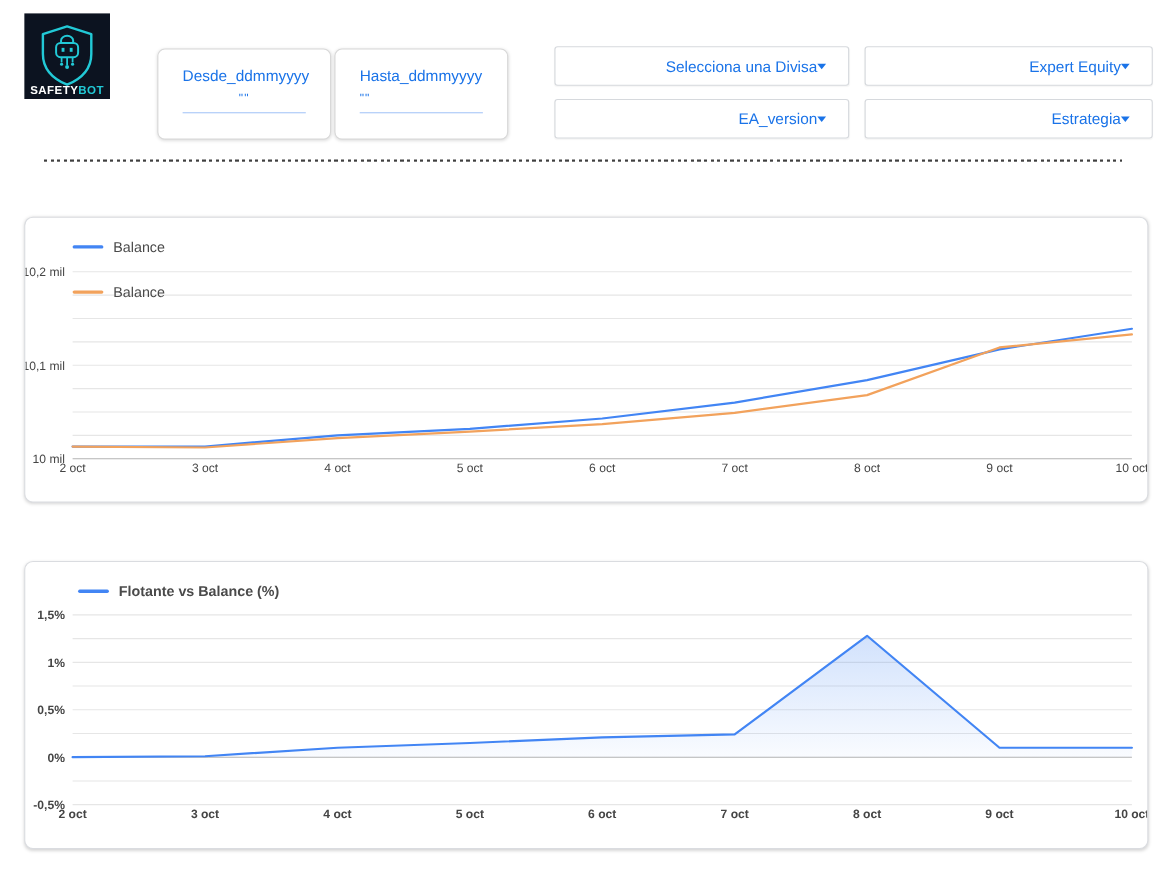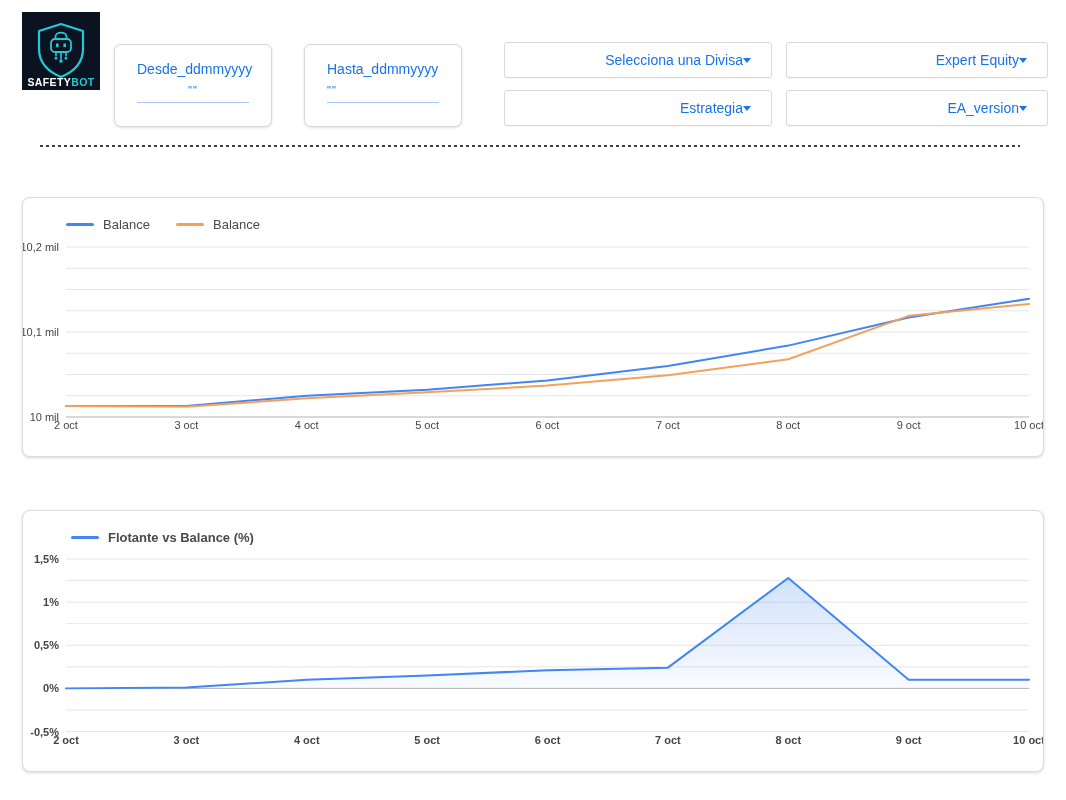--- a/index.html
+++ b/index.html
@@ -5,21 +5,21 @@
   * { box-sizing: border-box; margin: 0; padding: 0; }
   html,body { width: 1066px; height: 800px; }
   body { font-family: "Liberation Sans", sans-serif; background: #ffffff; overflow: hidden; }
   .page { position: relative; width: 1066px; height: 800px; background: #fff; }
 
   .logo { position: absolute; left: 22px; top: 12px; width: 78px; height: 70px; }
 
   .date-card { position: absolute; top: 44px; width: 158px; height: 83px; background: #fff;
     border: 1px solid #d8d8d8; border-radius: 7px; box-shadow: 0 1px 3px rgba(0,0,0,.13);
     padding: 16px 22px 0 22px; cursor: pointer; }
-  #date-card-0 { left: 114px; text-align: center; } #date-card-1 { left: 304px; }
+  #date-card-0 { left: 143px; text-align: center; } #date-card-1 { left: 304px; }
   .date-label { color: #1a73e8; font-size: 14px; white-space: nowrap; }
   .date-value { color: #1a73e8; font-size: 11px; margin-top: 9px; letter-spacing: 1px; line-height: 8px; }
   .date-underline { height: 1px; background: #a9c7f8; margin-top: 8px; }
 
   .filters { position: absolute; left: 504px; top: 42px; width: 544px; display: grid;
     grid-template-columns: 268px 262px; column-gap: 14px; row-gap: 12px; }
   .dropdown { height: 36px; background: #fff; border: 1px solid #d6d9dd; border-radius: 3px;
     display: flex; align-items: center; justify-content: flex-end; padding: 0 20px 0 22px;
     cursor: pointer; box-shadow: 0 1px 1px rgba(0,0,0,.04); }
   .dd-label { color: #1a73e8; font-size: 14px; white-space: nowrap; }
@@ -28,21 +28,21 @@
 
   .divider { position: absolute; left: 40px; top: 145px; width: 980px; height: 2px;
     background: repeating-linear-gradient(90deg, #3f3f3f 0 3px, transparent 3px 6px); }
 
   .chart-card { position: absolute; left: 22px; width: 1022px; background: #fff;
     border: 1px solid #dadce0; border-radius: 8px; box-shadow: 0 1px 3px rgba(0,0,0,.16); overflow: hidden; }
   #chart-card-0 { top: 197px; height: 260px; }
   #chart-card-1 { top: 510px; height: 262px; font-weight: bold; }
 
   .legend { position: absolute; display: flex; gap: 26px; align-items: center; z-index: 2; }
-  #chart-card-0 .legend { left: 43px; top: 19px; }
+  #chart-card-0 .legend { left: 43px; top: 19px; flex-direction: column; }
   #chart-card-1 .legend { left: 48px; top: 19px; }
   .legend-item { display: flex; align-items: center; gap: 9px; }
   .swatch { width: 28px; height: 3px; border-radius: 2px; background: #888; }
   .legend-label { font-size: 13px; color: #4a4a4a; white-space: nowrap; }
 
   .chart-svg { position: absolute; left: 0; top: 0; display: block; }
   .chart-svg text { font-family: "Liberation Sans", sans-serif; font-size: 11px; fill: #454545; }
 </style>
 </head>
 <body>
@@ -79,25 +79,25 @@
   <div class="filters">
     <div class="dropdown">
       <span class="dd-label">Selecciona una Divisa</span>
       <span class="caret"></span>
     </div>
     <div class="dropdown">
       <span class="dd-label">Expert Equity</span>
       <span class="caret"></span>
     </div>
     <div class="dropdown">
-      <span class="dd-label">Estrategia</span>
+      <span class="dd-label">EA_version</span>
       <span class="caret"></span>
     </div>
     <div class="dropdown">
-      <span class="dd-label">EA_version</span>
+      <span class="dd-label">Estrategia</span>
       <span class="caret"></span>
     </div>
   </div>
 
   <div class="divider"></div>
 
   <div class="chart-card" id="chart-card-0">
     <div class="legend">
       <span class="legend-item">
         <span class="swatch" style="background: rgb(66, 133, 244);"></span>

